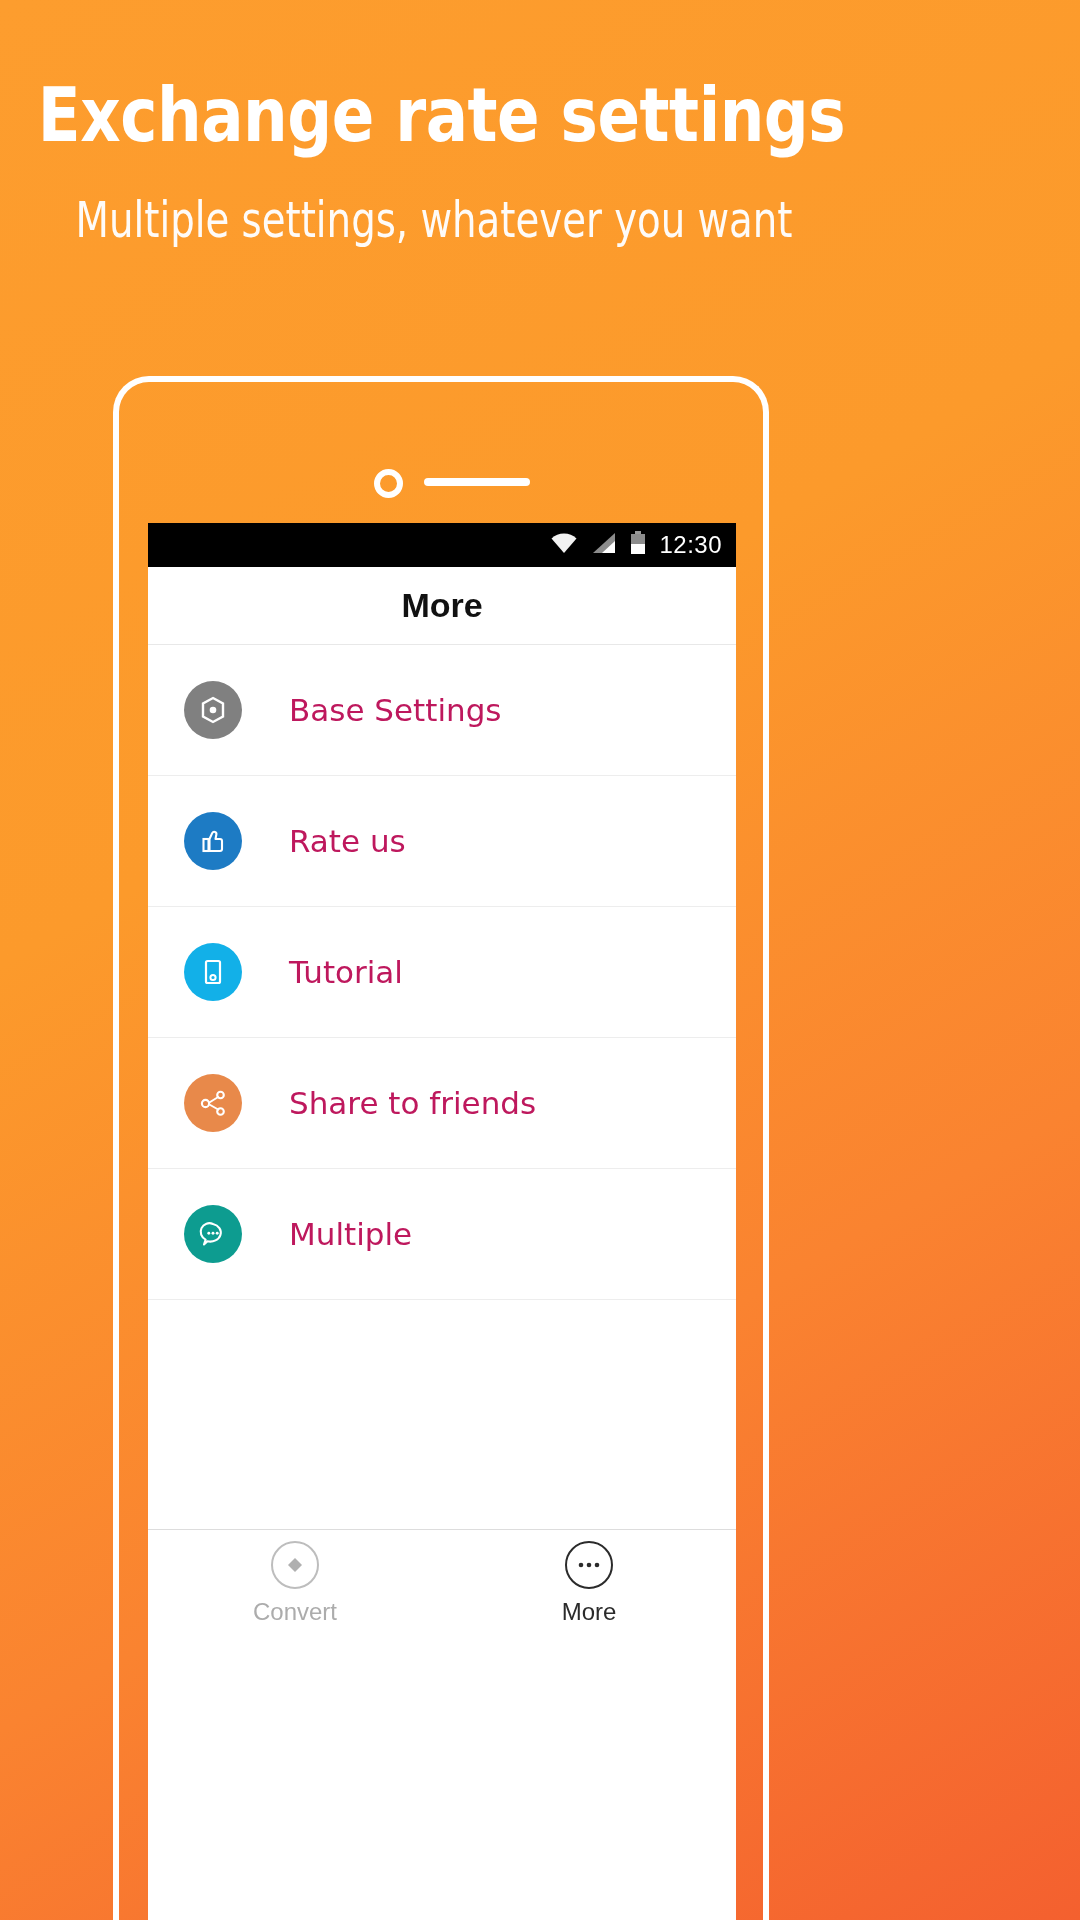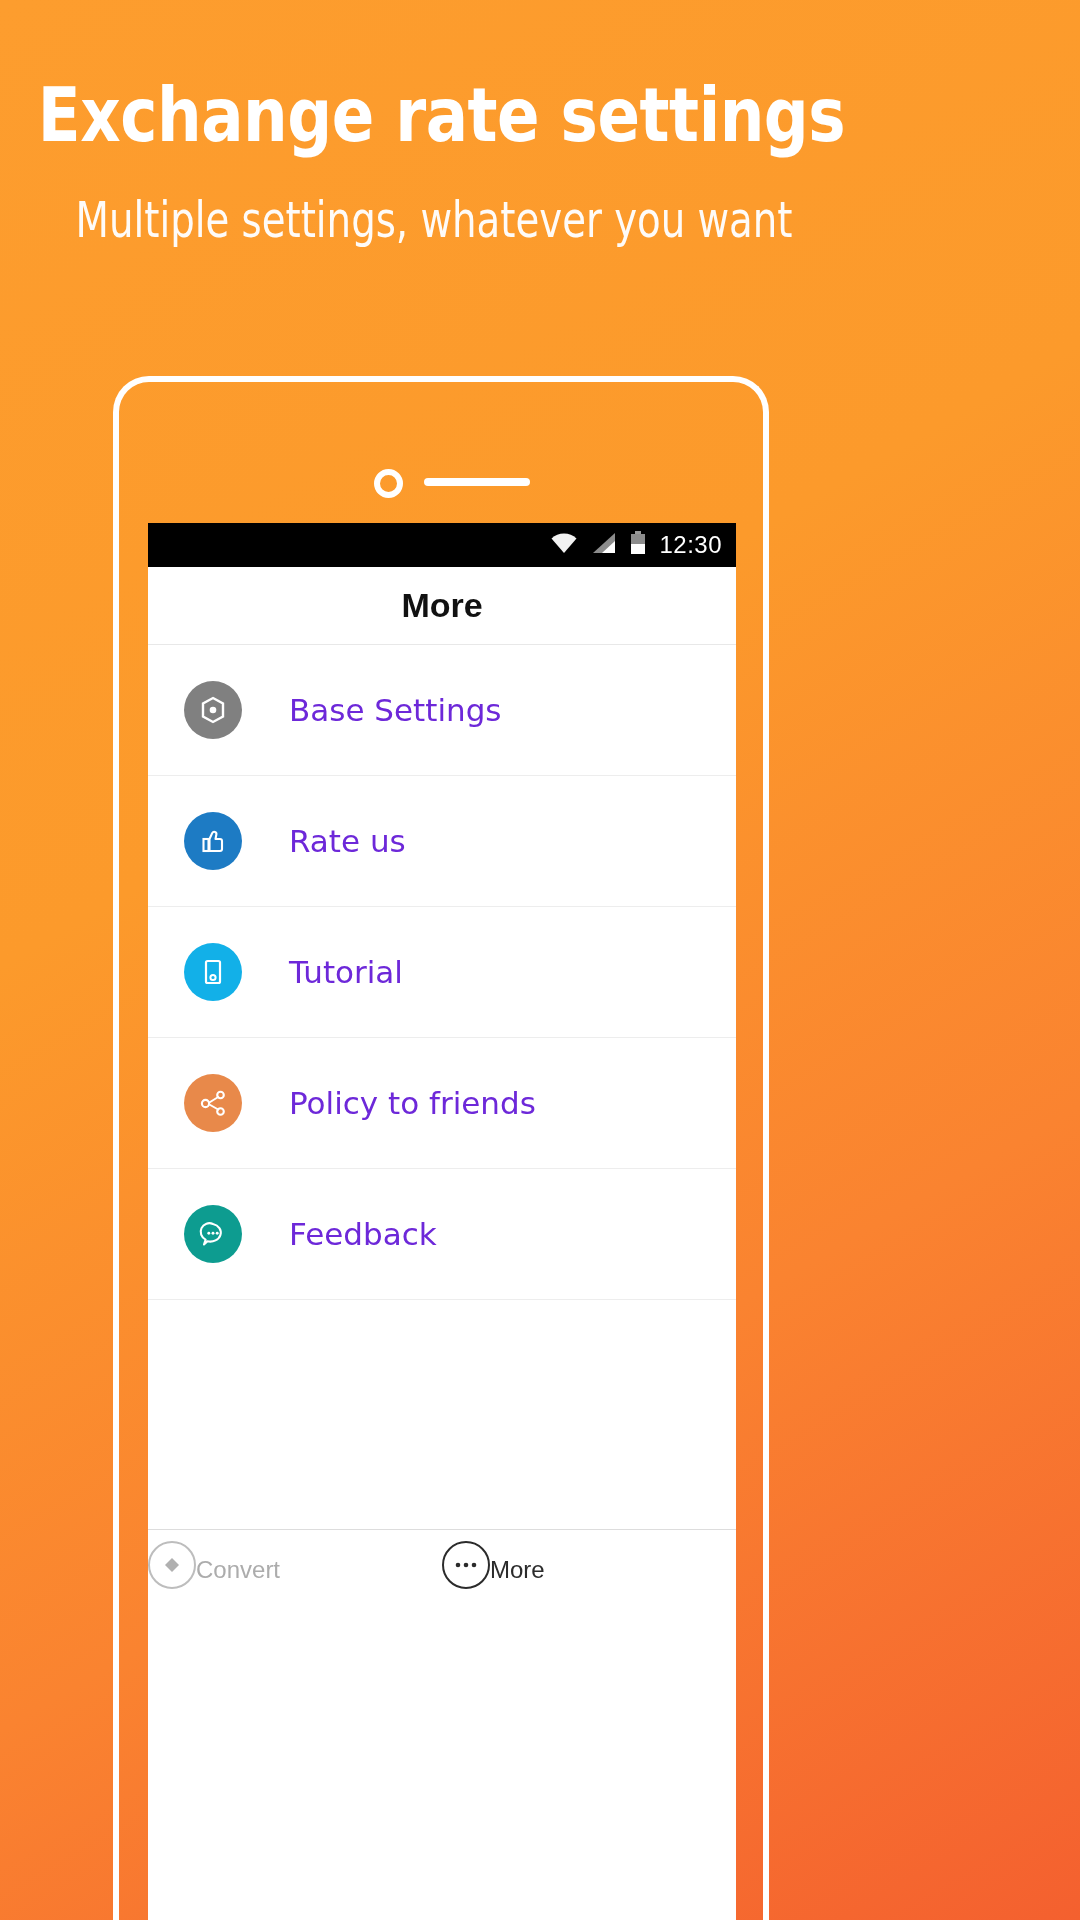--- a/index.html
+++ b/index.html
@@ -87,33 +87,33 @@
     padding-left:36px;
   }
   .row-icon {
     width:58px; height:58px; border-radius:50%;
     display:flex; align-items:center; justify-content:center;
     flex:0 0 auto;
   }
   .row-label {
     margin-left:47px;
     font-size:31px;
-    color:#6d28d9;
+    color:#be185d;
     font-family:"DejaVu Sans","Liberation Sans", sans-serif;
   }
   .filler { flex:1 1 auto; background:#FFFFFF; }
 
   
   .tabbar {
     height:105px; background:#FFFFFF;
     border-top:1px solid #DDDDDD;
     display:flex; align-items:flex-start;
   }
   .tab {
-    flex:1 1 0; display:flex; 
+    flex:1 1 0; display:flex; flex-direction:column;
     align-items:center; padding-top:11px;
   }
   .tab-ico {
     width:48px; height:48px; border-radius:50%;
     border:2px solid #BDBDBD;
     display:flex; align-items:center; justify-content:center;
   }
   .tab-ico.active { border-color:#2B2B2B; }
   .tab-label { margin-top:9px; font-size:24px; color:#ACACAC; }
   .tab-label.active { color:#2B2B2B; }
@@ -194,33 +194,33 @@
     <div class="row">
       <div class="row-icon" style="background:#E8894A">
         <svg width="34" height="34" viewBox="0 0 34 34">
           <line x1="12.5" y1="17" x2="23" y2="10.5" stroke="#FFFFFF" stroke-width="2"></line>
           <line x1="12.5" y1="18" x2="23" y2="24" stroke="#FFFFFF" stroke-width="2"></line>
           <circle cx="9.5" cy="17.5" r="3.6" fill="none" stroke="#FFFFFF" stroke-width="2.1"></circle>
           <circle cx="24.5" cy="9" r="3.3" fill="none" stroke="#FFFFFF" stroke-width="2.1"></circle>
           <circle cx="24.5" cy="25.5" r="3.3" fill="none" stroke="#FFFFFF" stroke-width="2.1"></circle>
         </svg>
       </div>
-      <div class="row-label">Policy to friends</div>
+      <div class="row-label">Share to friends</div>
     </div>
 
     <div class="row">
       <div class="row-icon" style="background:#0D9C90">
         <svg width="34" height="34" viewBox="0 0 34 34">
           <path d="M17 7 A10 8.5 0 1 1 11.5 24.3 L8 27.5 L9.6 22.6 A8.5 8.5 0 0 1 17 7 Z" fill="none" stroke="#FFFFFF" stroke-width="2.1" stroke-linejoin="round"></path>
           <circle cx="12.8" cy="16.2" r="1.45" fill="#FFFFFF"></circle>
           <circle cx="17" cy="16.2" r="1.45" fill="#FFFFFF"></circle>
           <circle cx="21.2" cy="16.2" r="1.45" fill="#FFFFFF"></circle>
         </svg>
       </div>
-      <div class="row-label">Feedback</div>
+      <div class="row-label">Multiple</div>
     </div>
 
 
     <div class="filler" style="height:229px;"></div>
   </div>
 
   <div class="tabbar">
 
     <div class="tab">
       <div class="tab-ico">

